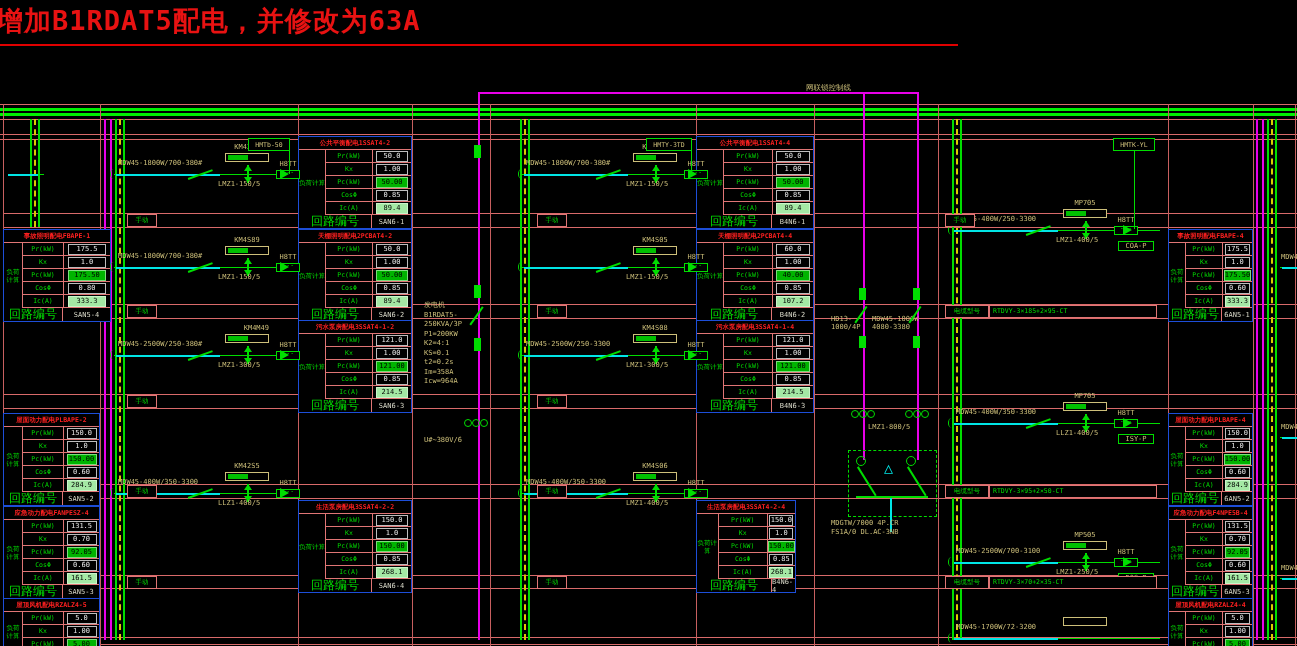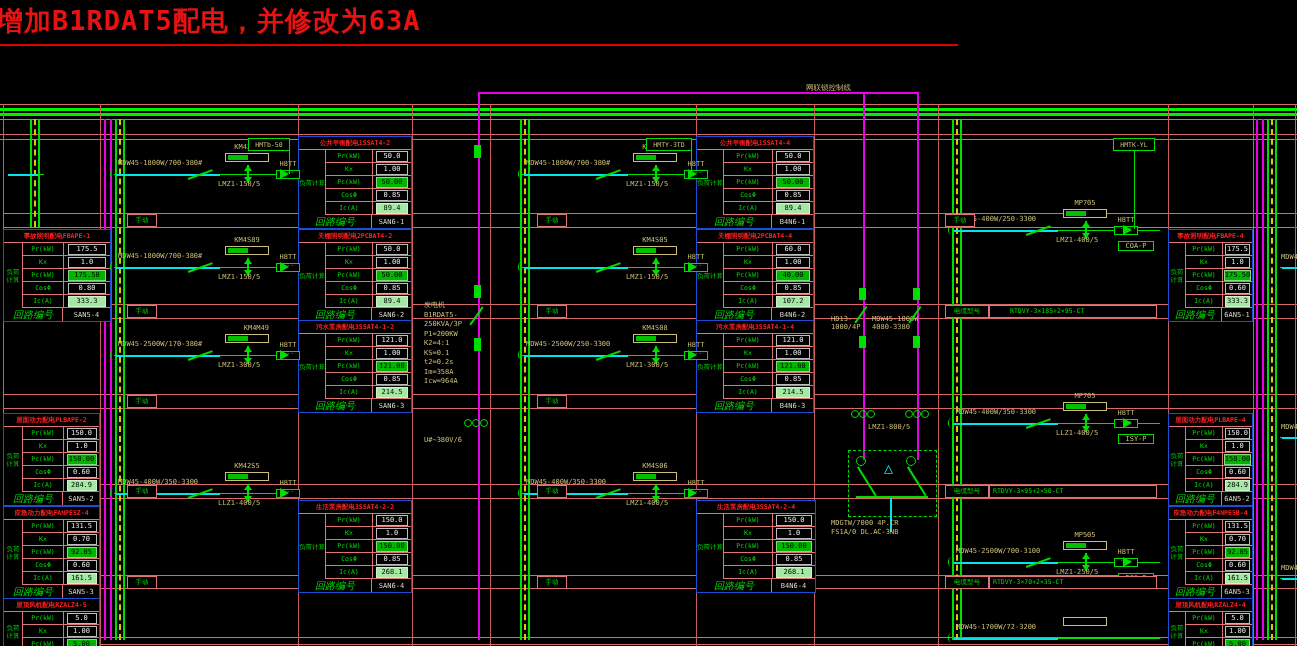--- a/index.html
+++ b/index.html
@@ -18,22 +18,22 @@
   .rows{flex:1;}
   .prow{display:flex;height:13px;border-bottom:1px solid #e07575;box-sizing:border-box;}
   .plab{border-right:1px solid #e07575;color:#00dd00;font-size:6.5px;display:flex;
         align-items:center;justify-content:center;}
   .pval{flex:1;display:flex;align-items:center;justify-content:center;}
   .pval .vb{border:1px solid #bdbdbd;color:#e8e8e8;font-size:7px;min-width:80%;height:9px;
             display:flex;align-items:center;justify-content:center;}
   .hl0 .vb{background:#00b400;color:#000;border-color:#7fdc7f;}
   .hl1 .vb{background:#a4e8a4;color:#000;border-color:#caf5ca;}
   .crow{display:flex;height:13px;box-sizing:border-box;}
-  .clab{border-right:1px solid #e07575;color:#00dd00;font-size:10px;display:flex;
-        align-items:center;justify-content:center;font-style:italic;}
+  .clab{border-right:1px solid #e07575;color:#00dd00;font-size:12px;display:flex;
+        align-items:center;justify-content:center;}
   .cval{flex:1;color:#d8d8c8;font-size:7px;display:flex;align-items:center;justify-content:center;}
   .bxy{position:absolute;border:1px solid #cdbf7a;box-sizing:border-box;background:#000;}
   .bxg{position:absolute;border:1px solid #00dd00;box-sizing:border-box;background:#000;}
   .mtr{position:absolute;border:1px solid #00dd00;background:#000;color:#cdbf7a;font-size:6.5px;
        display:flex;align-items:center;justify-content:center;box-sizing:border-box;}
   .tri{position:absolute;width:0;height:0;}
   .circ{position:absolute;border:1px solid #00dd00;border-radius:50%;box-sizing:border-box;}
   .scell{position:absolute;border:1px solid #e07575;box-sizing:border-box;display:flex;
          align-items:center;background:#000;color:#00dd00;font-size:6.5px;justify-content:center;}
 </style>
@@ -535,21 +535,21 @@
               <span class="vb">214.5</span>
             </div>
           </div>
         </div>
       </div>
       <div class="crow">
         <div class="clab" style="width: 74px;">回路编号</div>
         <div class="cval">B4N6-3</div>
       </div>
     </div>
-    <div class="tbl" style="left: 696px; top: 500px; width: 120px;">
+    <div class="tbl" style="left: 696px; top: 500px; width: 100px;">
       <div class="hdr">生活泵房配电3SSAT4-2-4</div>
       <div class="body">
         <div class="vcell" style="width: 26px;">负荷计算</div>
         <div class="rows">
           <div class="prow">
             <div class="plab" style="width: 48px;">Pr(kW)</div>
             <div class="pval">
               <span class="vb">150.0</span>
             </div>
           </div>
@@ -762,21 +762,21 @@
     <div class="ln" style="left: 247px; top: 258px; width: 1.5px; height: 18px; background: rgb(0, 221, 0);"></div>
     <div class="tri" style="left: 244px; top: 258px; border-left: 4px solid transparent; border-right: 4px solid transparent; border-bottom: 6px solid rgb(0, 221, 0);"></div>
     <div class="tri" style="left: 244px; top: 270px; border-left: 4px solid transparent; border-right: 4px solid transparent; border-top: 6px solid rgb(0, 221, 0);"></div>
     <div class="t yl" style="left: 218px; top: 274px;">LMZ1-150/5</div>
     <div class="t yl" style="left: 276px; top: 254px; width: 24px; text-align: center;">H8TT</div>
     <div class="bxg" style="left: 276px; top: 263px; width: 24px; height: 9px; color: rgb(0, 221, 0); font-size: 7px; text-align: center; line-height: 5px;">···</div>
     <div class="tri" style="left: 280px; top: 262px; border-top: 5px solid transparent; border-bottom: 5px solid transparent; border-left: 9px solid rgb(0, 221, 0);"></div>
     <div class="ln" style="left: 114px; top: 355px; width: 181px; height: 1.2px; background: rgb(0, 221, 0);"></div>
     <div class="ln" style="left: 116px; top: 354.5px; width: 104px; height: 2px; background: rgb(0, 229, 229);"></div>
     <div class="ln" style="left: 110px; top: 350px; width: 5px; height: 10px; border-left: 1.5px solid rgb(0, 221, 0); border-radius: 60% 0px 0px 60% / 50%;"></div>
-    <div class="t yl" style="left: 118px; top: 341px;">MDW45-2500W/170-380#</div>
+    <div class="t yl" style="left: 118px; top: 341px;">MDW45-2500W/250-380#</div>
     <div class="ln" style="left: 188px; top: 359px; width: 26px; height: 1.5px; background: rgb(0, 221, 0); transform-origin: left center; transform: rotate(-20deg);"></div>
     <div class="t yl" style="left: 225px; top: 325px; width: 44px; text-align: right;">KM4M49</div>
     <div class="bxy" style="left: 225px; top: 334px; width: 44px; height: 9px;"></div>
     <div class="ln" style="left: 228px; top: 336px; width: 20px; height: 5px; background: rgb(0, 192, 0);"></div>
     <div class="ln" style="left: 247px; top: 346px; width: 1.5px; height: 18px; background: rgb(0, 221, 0);"></div>
     <div class="tri" style="left: 244px; top: 346px; border-left: 4px solid transparent; border-right: 4px solid transparent; border-bottom: 6px solid rgb(0, 221, 0);"></div>
     <div class="tri" style="left: 244px; top: 358px; border-left: 4px solid transparent; border-right: 4px solid transparent; border-top: 6px solid rgb(0, 221, 0);"></div>
     <div class="t yl" style="left: 218px; top: 362px;">LMZ1-300/5</div>
     <div class="t yl" style="left: 276px; top: 342px; width: 24px; text-align: center;">H8TT</div>
     <div class="bxg" style="left: 276px; top: 351px; width: 24px; height: 9px; color: rgb(0, 221, 0); font-size: 7px; text-align: center; line-height: 5px;">···</div>
@@ -969,21 +969,21 @@
     <div class="scell" style="left: 127px; top: 304.5px; width: 30px; height: 13px;">手动</div>
     <div class="scell" style="left: 537px; top: 304.5px; width: 30px; height: 13px;">手动</div>
     <div class="scell" style="left: 127px; top: 394.5px; width: 30px; height: 13px;">手动</div>
     <div class="scell" style="left: 537px; top: 394.5px; width: 30px; height: 13px;">手动</div>
     <div class="scell" style="left: 127px; top: 484.5px; width: 30px; height: 13px;">手动</div>
     <div class="scell" style="left: 537px; top: 484.5px; width: 30px; height: 13px;">手动</div>
     <div class="scell" style="left: 127px; top: 575.5px; width: 30px; height: 13px;">手动</div>
     <div class="scell" style="left: 537px; top: 575.5px; width: 30px; height: 13px;">手动</div>
     <div class="scell" style="left: 945px; top: 213.5px; width: 30px; height: 13px;">手动</div>
     <div class="scell" style="left: 945px; top: 304.5px; width: 44px; height: 13px;">电缆型号</div>
-    <div class="scell" style="left: 989px; top: 304.5px; width: 168px; height: 13px; justify-content: flex-start; padding-left: 20px;">RTDVY-3×185+2×95-CT</div>
+    <div class="scell" style="left: 989px; top: 304.5px; width: 168px; height: 13px; justify-content: flex-start; padding-left: 3px;">RTDVY-3×185+2×95-CT</div>
     <div class="scell" style="left: 945px; top: 484.5px; width: 44px; height: 13px;">电缆型号</div>
     <div class="scell" style="left: 989px; top: 484.5px; width: 168px; height: 13px; justify-content: flex-start; padding-left: 3px;">RTDVY-3×95+2×50-CT</div>
     <div class="scell" style="left: 945px; top: 575.5px; width: 44px; height: 13px;">电缆型号</div>
     <div class="scell" style="left: 989px; top: 575.5px; width: 168px; height: 13px; justify-content: flex-start; padding-left: 3px;">RTDVY-3×70+2×35-CT</div>
     <div class="ln" style="left: 8px; top: 174px; width: 36px; height: 1.2px; background: rgb(0, 221, 0);"></div>
     <div class="ln" style="left: 8px; top: 173.5px; width: 30px; height: 2px; background: rgb(0, 229, 229);"></div>
     <div class="ln" style="left: 1280px; top: 267px; width: 17px; height: 1.2px; background: rgb(0, 221, 0);"></div>
     <div class="ln" style="left: 1282px; top: 266.5px; width: 15px; height: 2px; background: rgb(0, 229, 229);"></div>
     <div class="t yl" style="left: 1281px; top: 254px;">MDW4</div>
     <div class="ln" style="left: 1280px; top: 437px; width: 17px; height: 1.2px; background: rgb(0, 221, 0);"></div>

